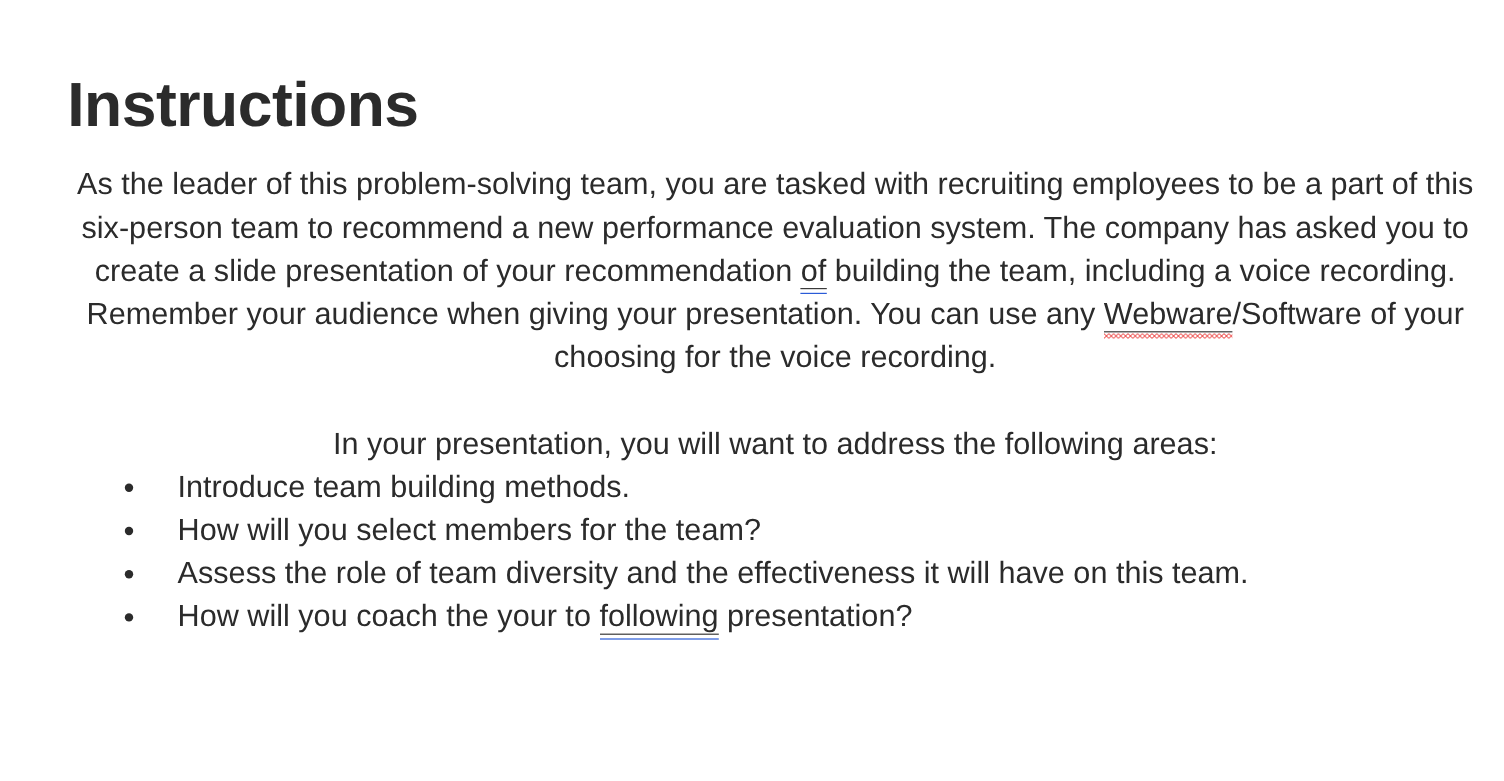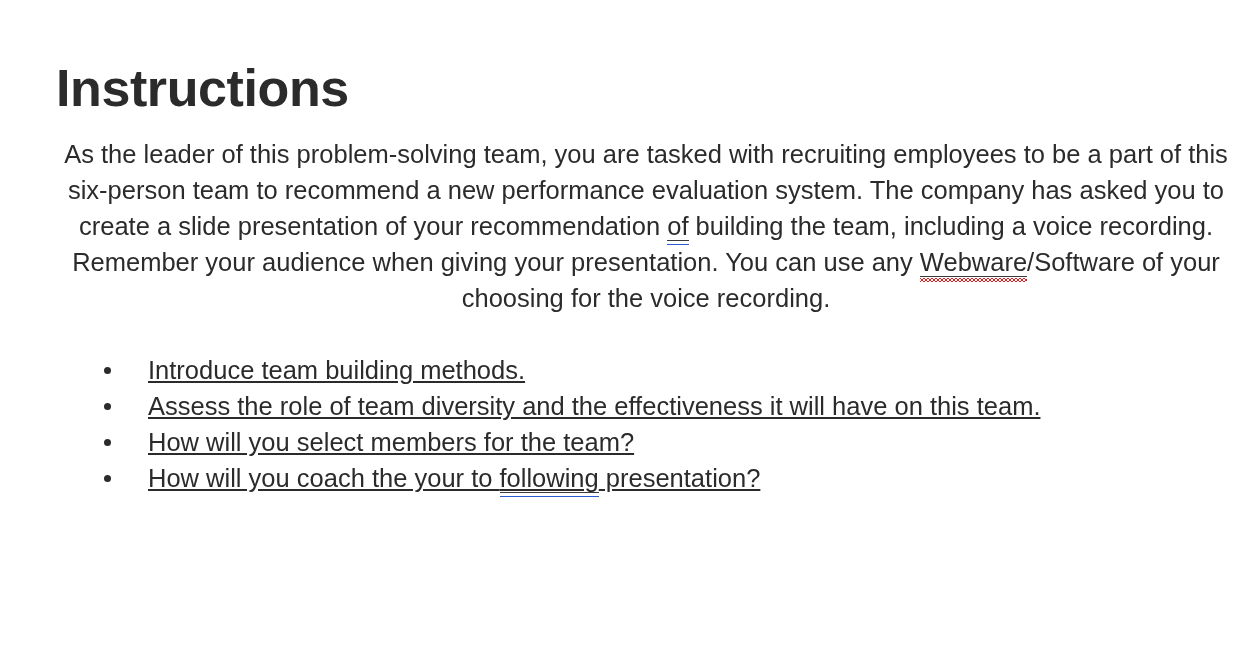--- a/index.html
+++ b/index.html
@@ -54,21 +54,20 @@
   }
 
   .para-spacer {
     height: 36px;
   }
 
   .bullet-list {
     margin: 0;
     padding: 0;
     list-style: none;
-    text-decoration: underline;
   }
 
   .bullet-item {
     position: relative;
     margin: 0;
     padding-left: 92px;
     font-size: 25.5px;
     line-height: 36px;
     color: #2b2b2b;
   }
@@ -136,34 +135,35 @@
 <div class="page">
 
   <h1 class="doc-title">Instructions</h1>
 
   <div class="body-block">
 
     <p class="para"><span>As the leader of this problem-solving team, you are tasked with recruiting employees to be a part of this six-person team to recommend a new performance evaluation system. The company has asked you to create a slide presentation of your recommendation </span><span class="mark-grammar">of</span><span> building the team, including a voice recording. Remember your audience when giving your presentation. You can use any </span><span class="mark-spell">Webware</span><span>/Software of your choosing for the voice recording.</span></p>
 
     <div class="para-spacer"></div>
 
+    <p class="para">In your presentation, you will want to address the following areas:</p>
 
     <ul class="bullet-list">
 
       <li class="bullet-item">
         <span class="disc"></span><span>Introduce team building methods.</span>
       </li>
 
 
       <li class="bullet-item">
-        <span class="disc"></span><span>Assess the role of team diversity and the effectiveness it will have on this team.</span>
+        <span class="disc"></span><span>How will you select members for the team?</span>
       </li>
 
       <li class="bullet-item">
-        <span class="disc"></span><span>How will you select members for the team?</span>
+        <span class="disc"></span><span>Assess the role of team diversity and the effectiveness it will have on this team.</span>
       </li>
 
       <li class="bullet-item">
         <span class="disc"></span><span>How will you coach the your to </span><span class="mark-grammar">following</span><span> presentation?</span>
       </li>
 
     </ul>
   </div>
 </div>
 

